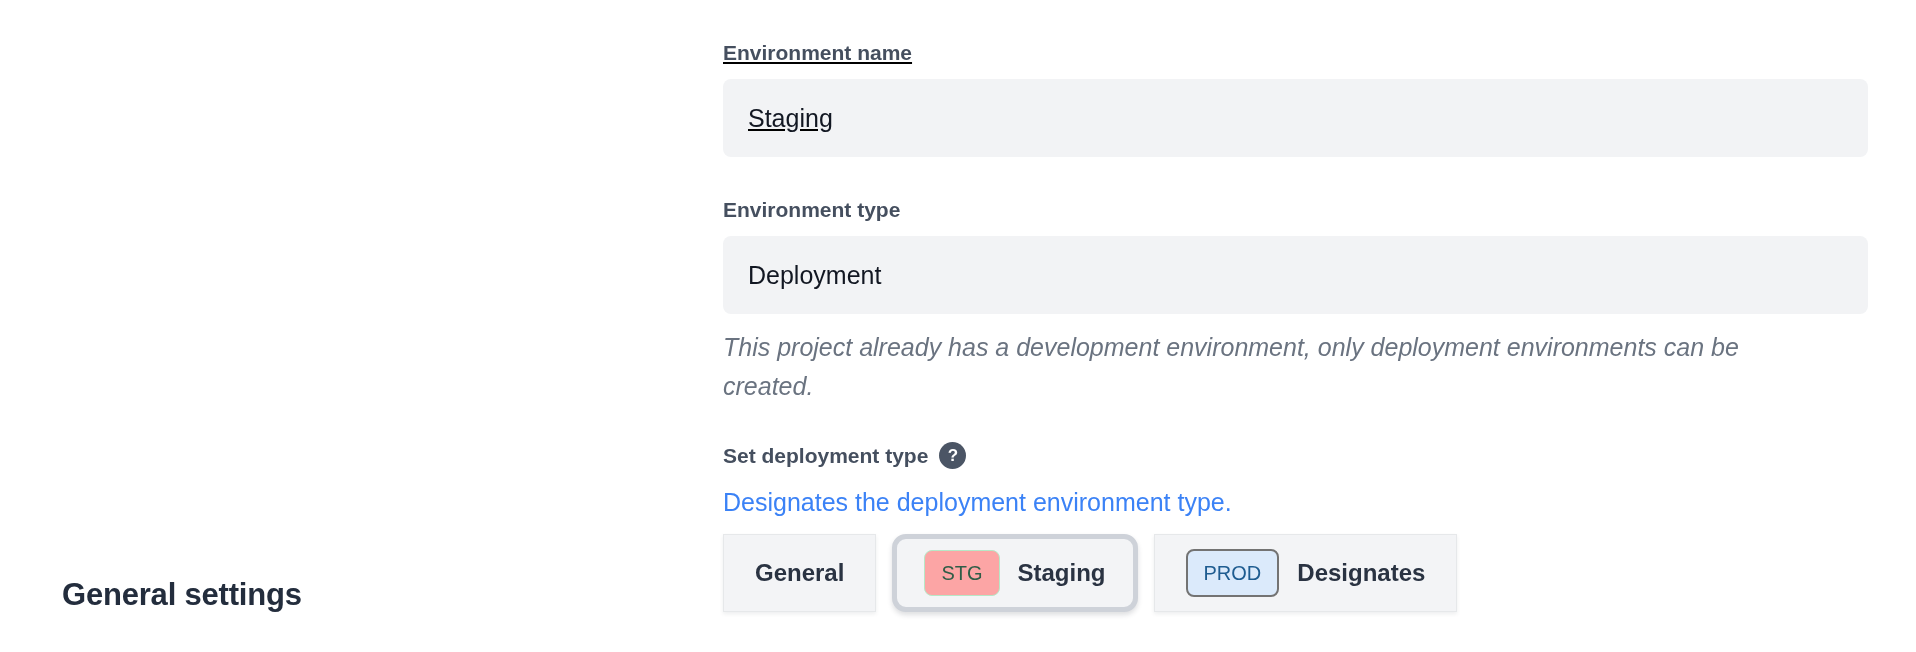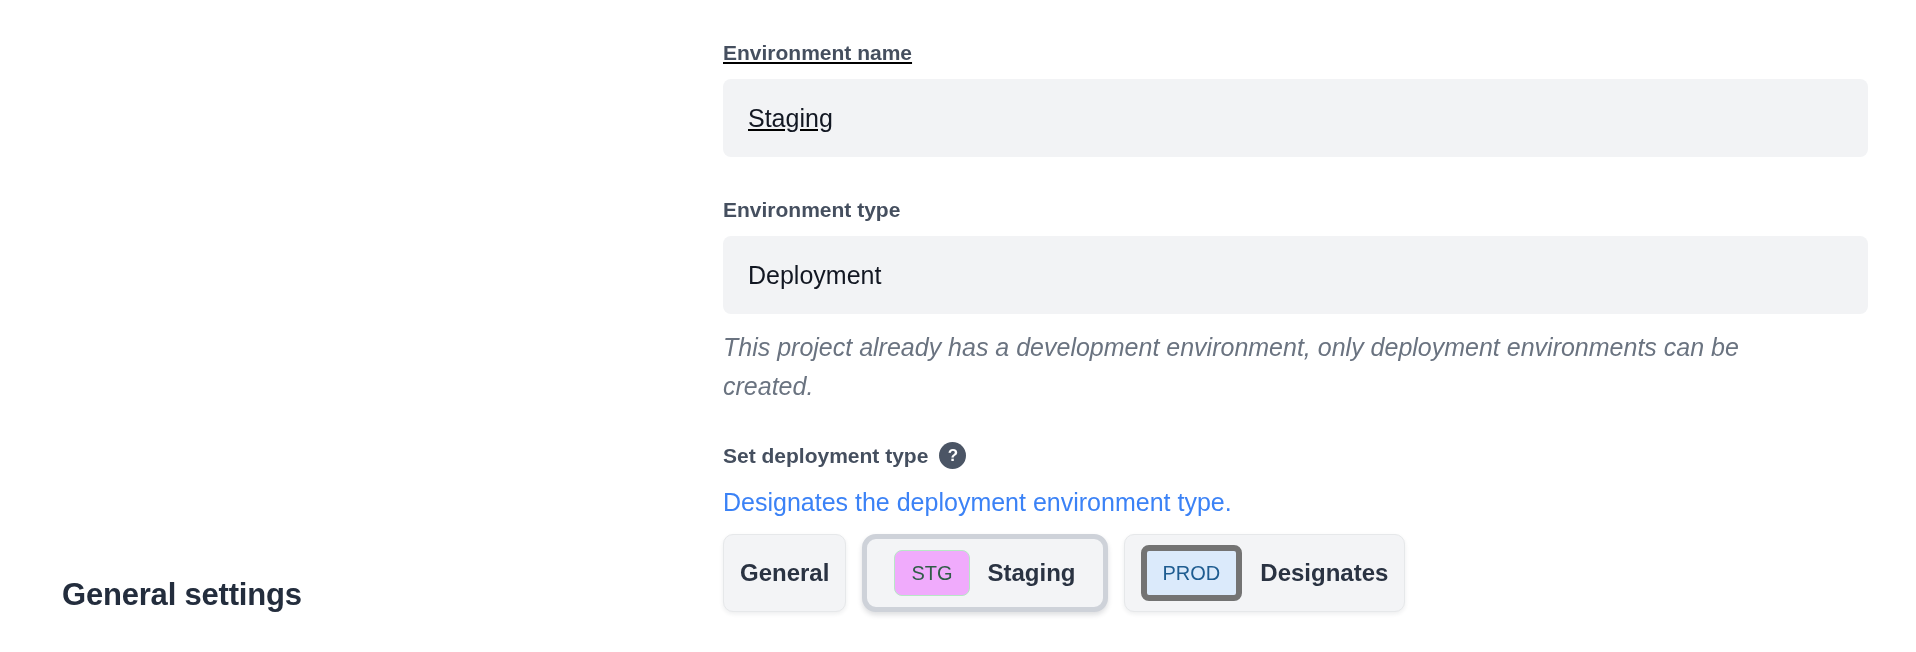--- a/index.html
+++ b/index.html
@@ -96,22 +96,22 @@
     align-items: center;
     gap: 16px;
   }
   .option-btn {
     height: 78px;
     display: inline-flex;
     align-items: center;
     gap: 18px;
     background: #f3f4f6;
     border: 1px solid #e6e8ea;
-    border-radius: 10px;
-    padding: 0 16px;
+    border-radius: 0;
+    padding: 0 31px;
     font-family: "Liberation Sans", sans-serif;
     font-size: 24px;
     font-weight: 700;
     color: #2a3342;
     box-shadow: 0 2px 4px rgba(31,41,55,0.08);
     cursor: pointer;
     box-sizing: border-box;
   }
   .option-btn.selected {
     border: 5px solid #ced2d9;
@@ -123,27 +123,27 @@
     display: inline-flex;
     align-items: center;
     justify-content: center;
     height: 44px;
     padding: 0 16px;
     border-radius: 8px;
     font-size: 20px;
     font-weight: 400;
   }
   .badge-stg {
-    background: #f0abfc;
+    background: #fca5a5;
     border: 1px solid #b7e7c6;
     color: #2f5d47;
   }
   .badge-prod {
     background: #dbeafb;
-    border: 6px solid #737373;
+    border: 2px solid #737373;
     color: #1e5c90;
   }
 </style>
 </head>
 <body>
 
 <div class="container">
 
   <div class="heading-col">
     <h1 class="page-title">General settings</h1>

